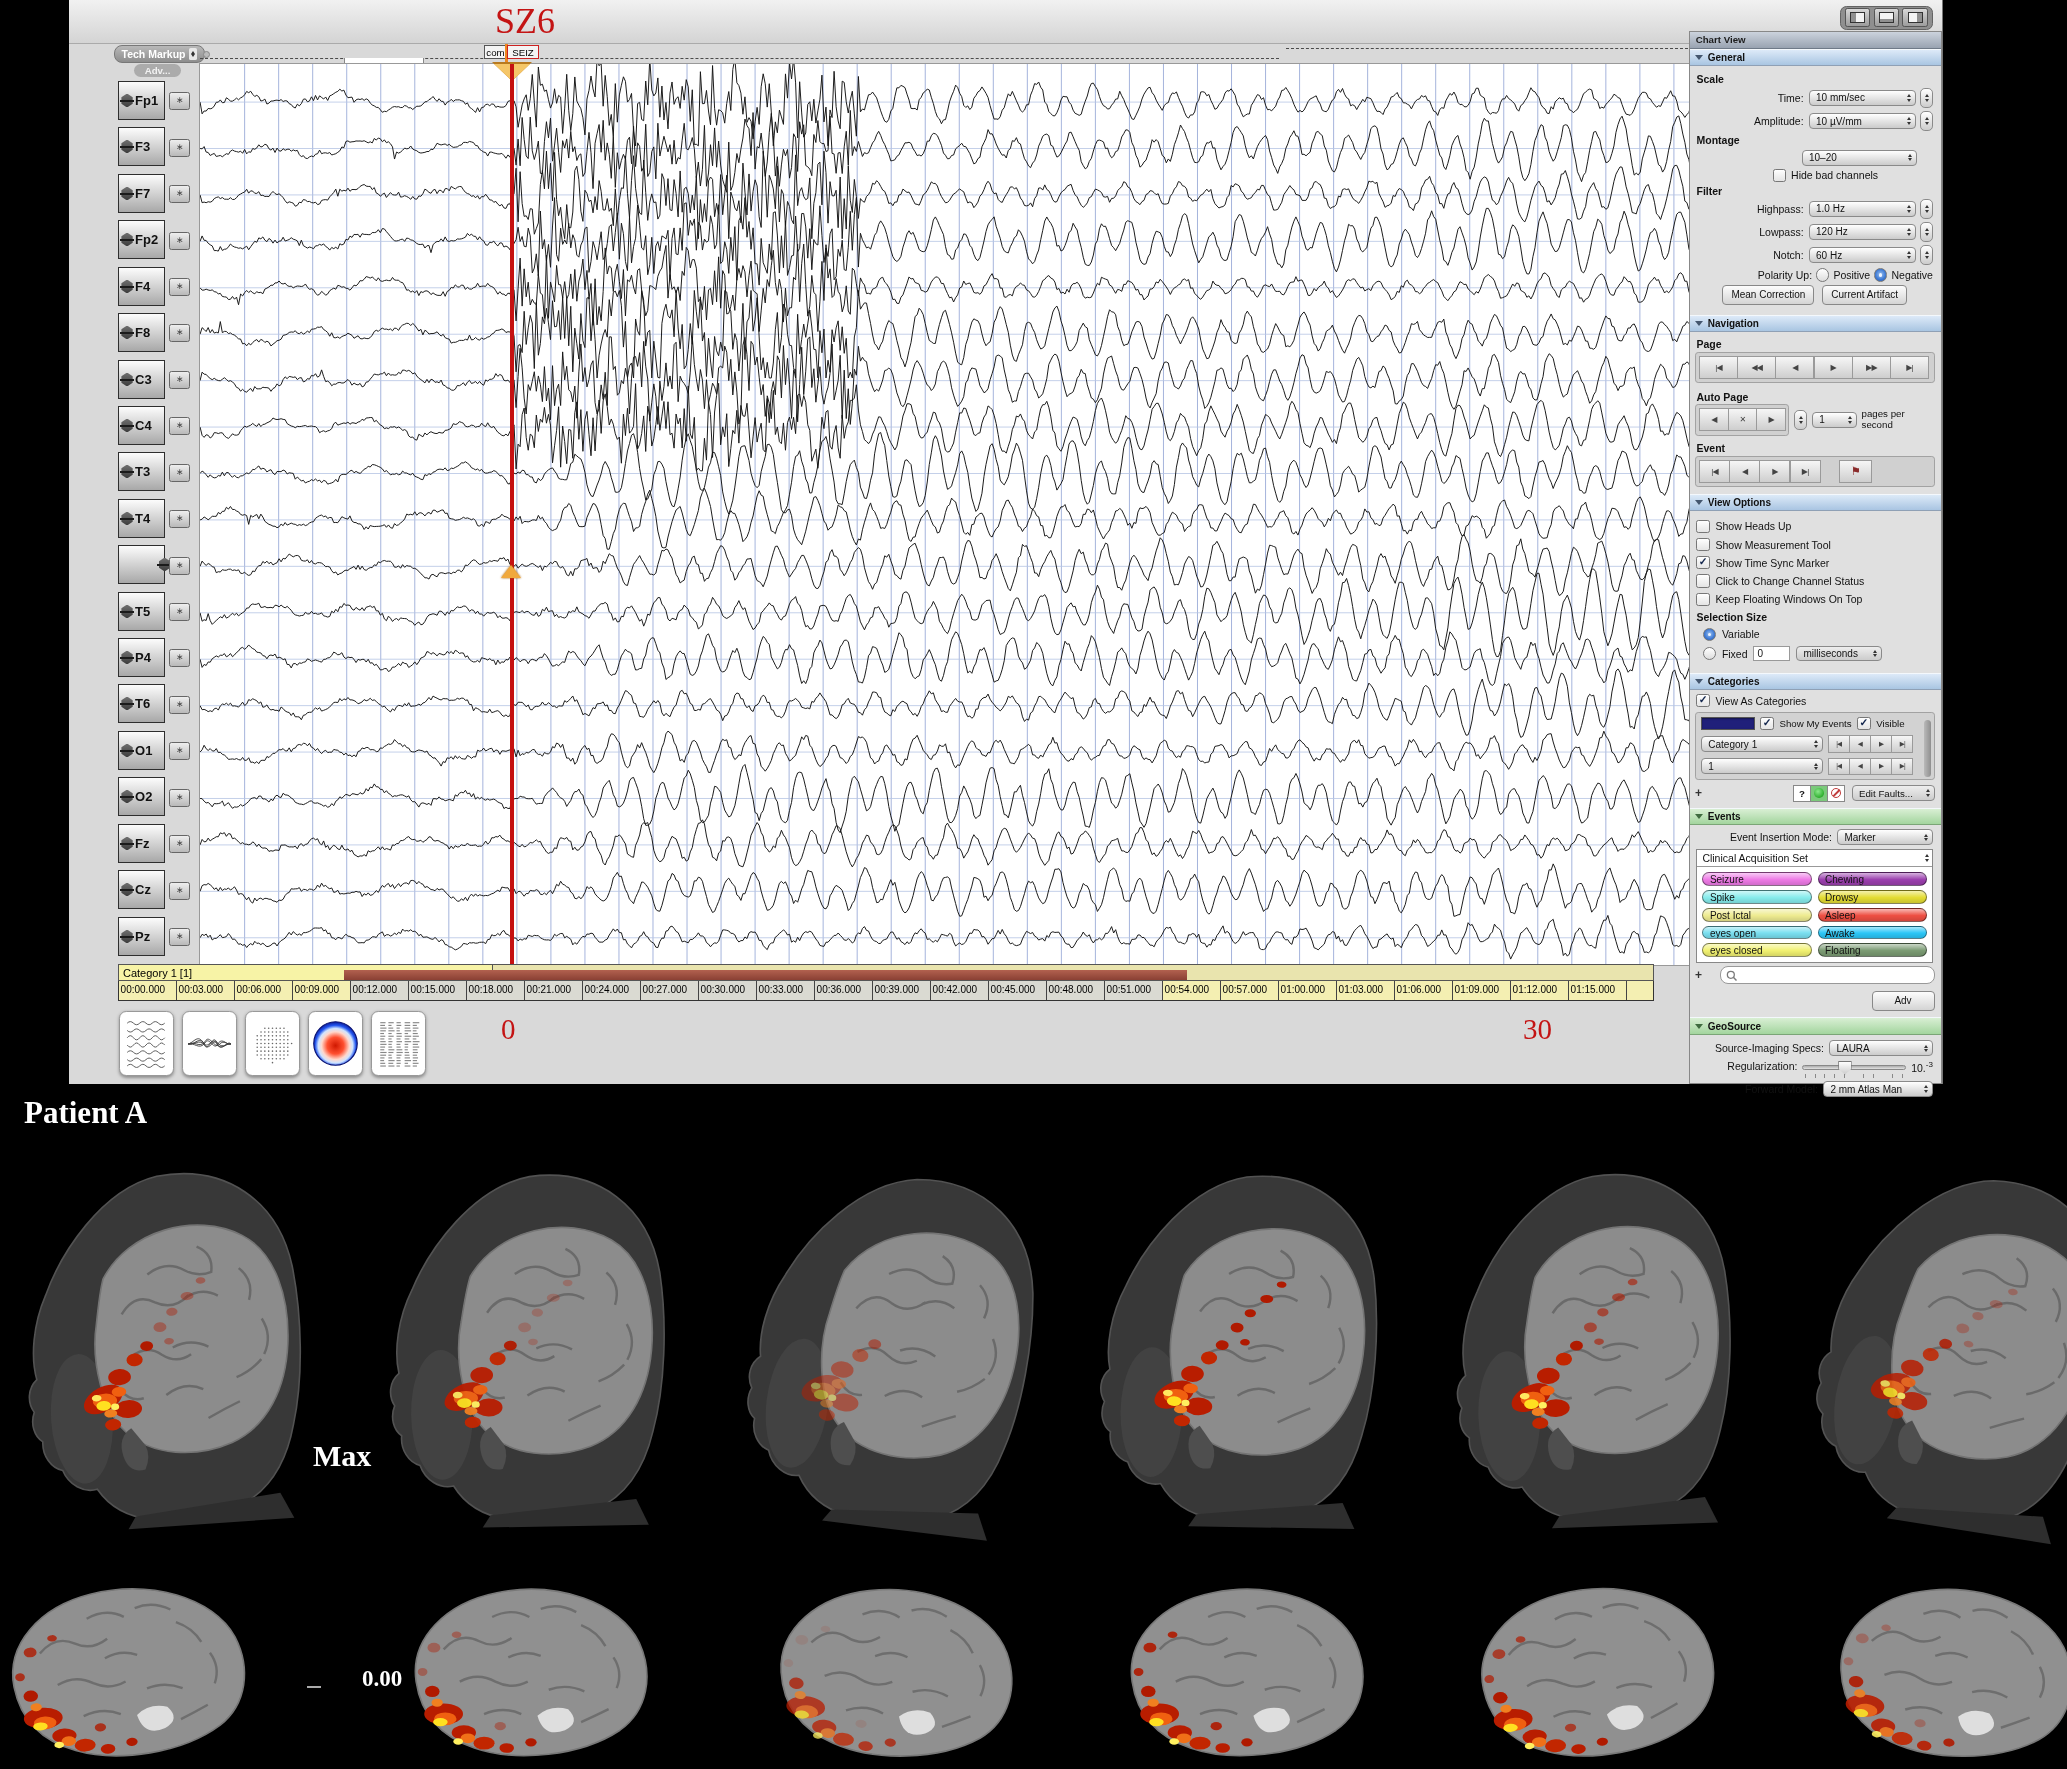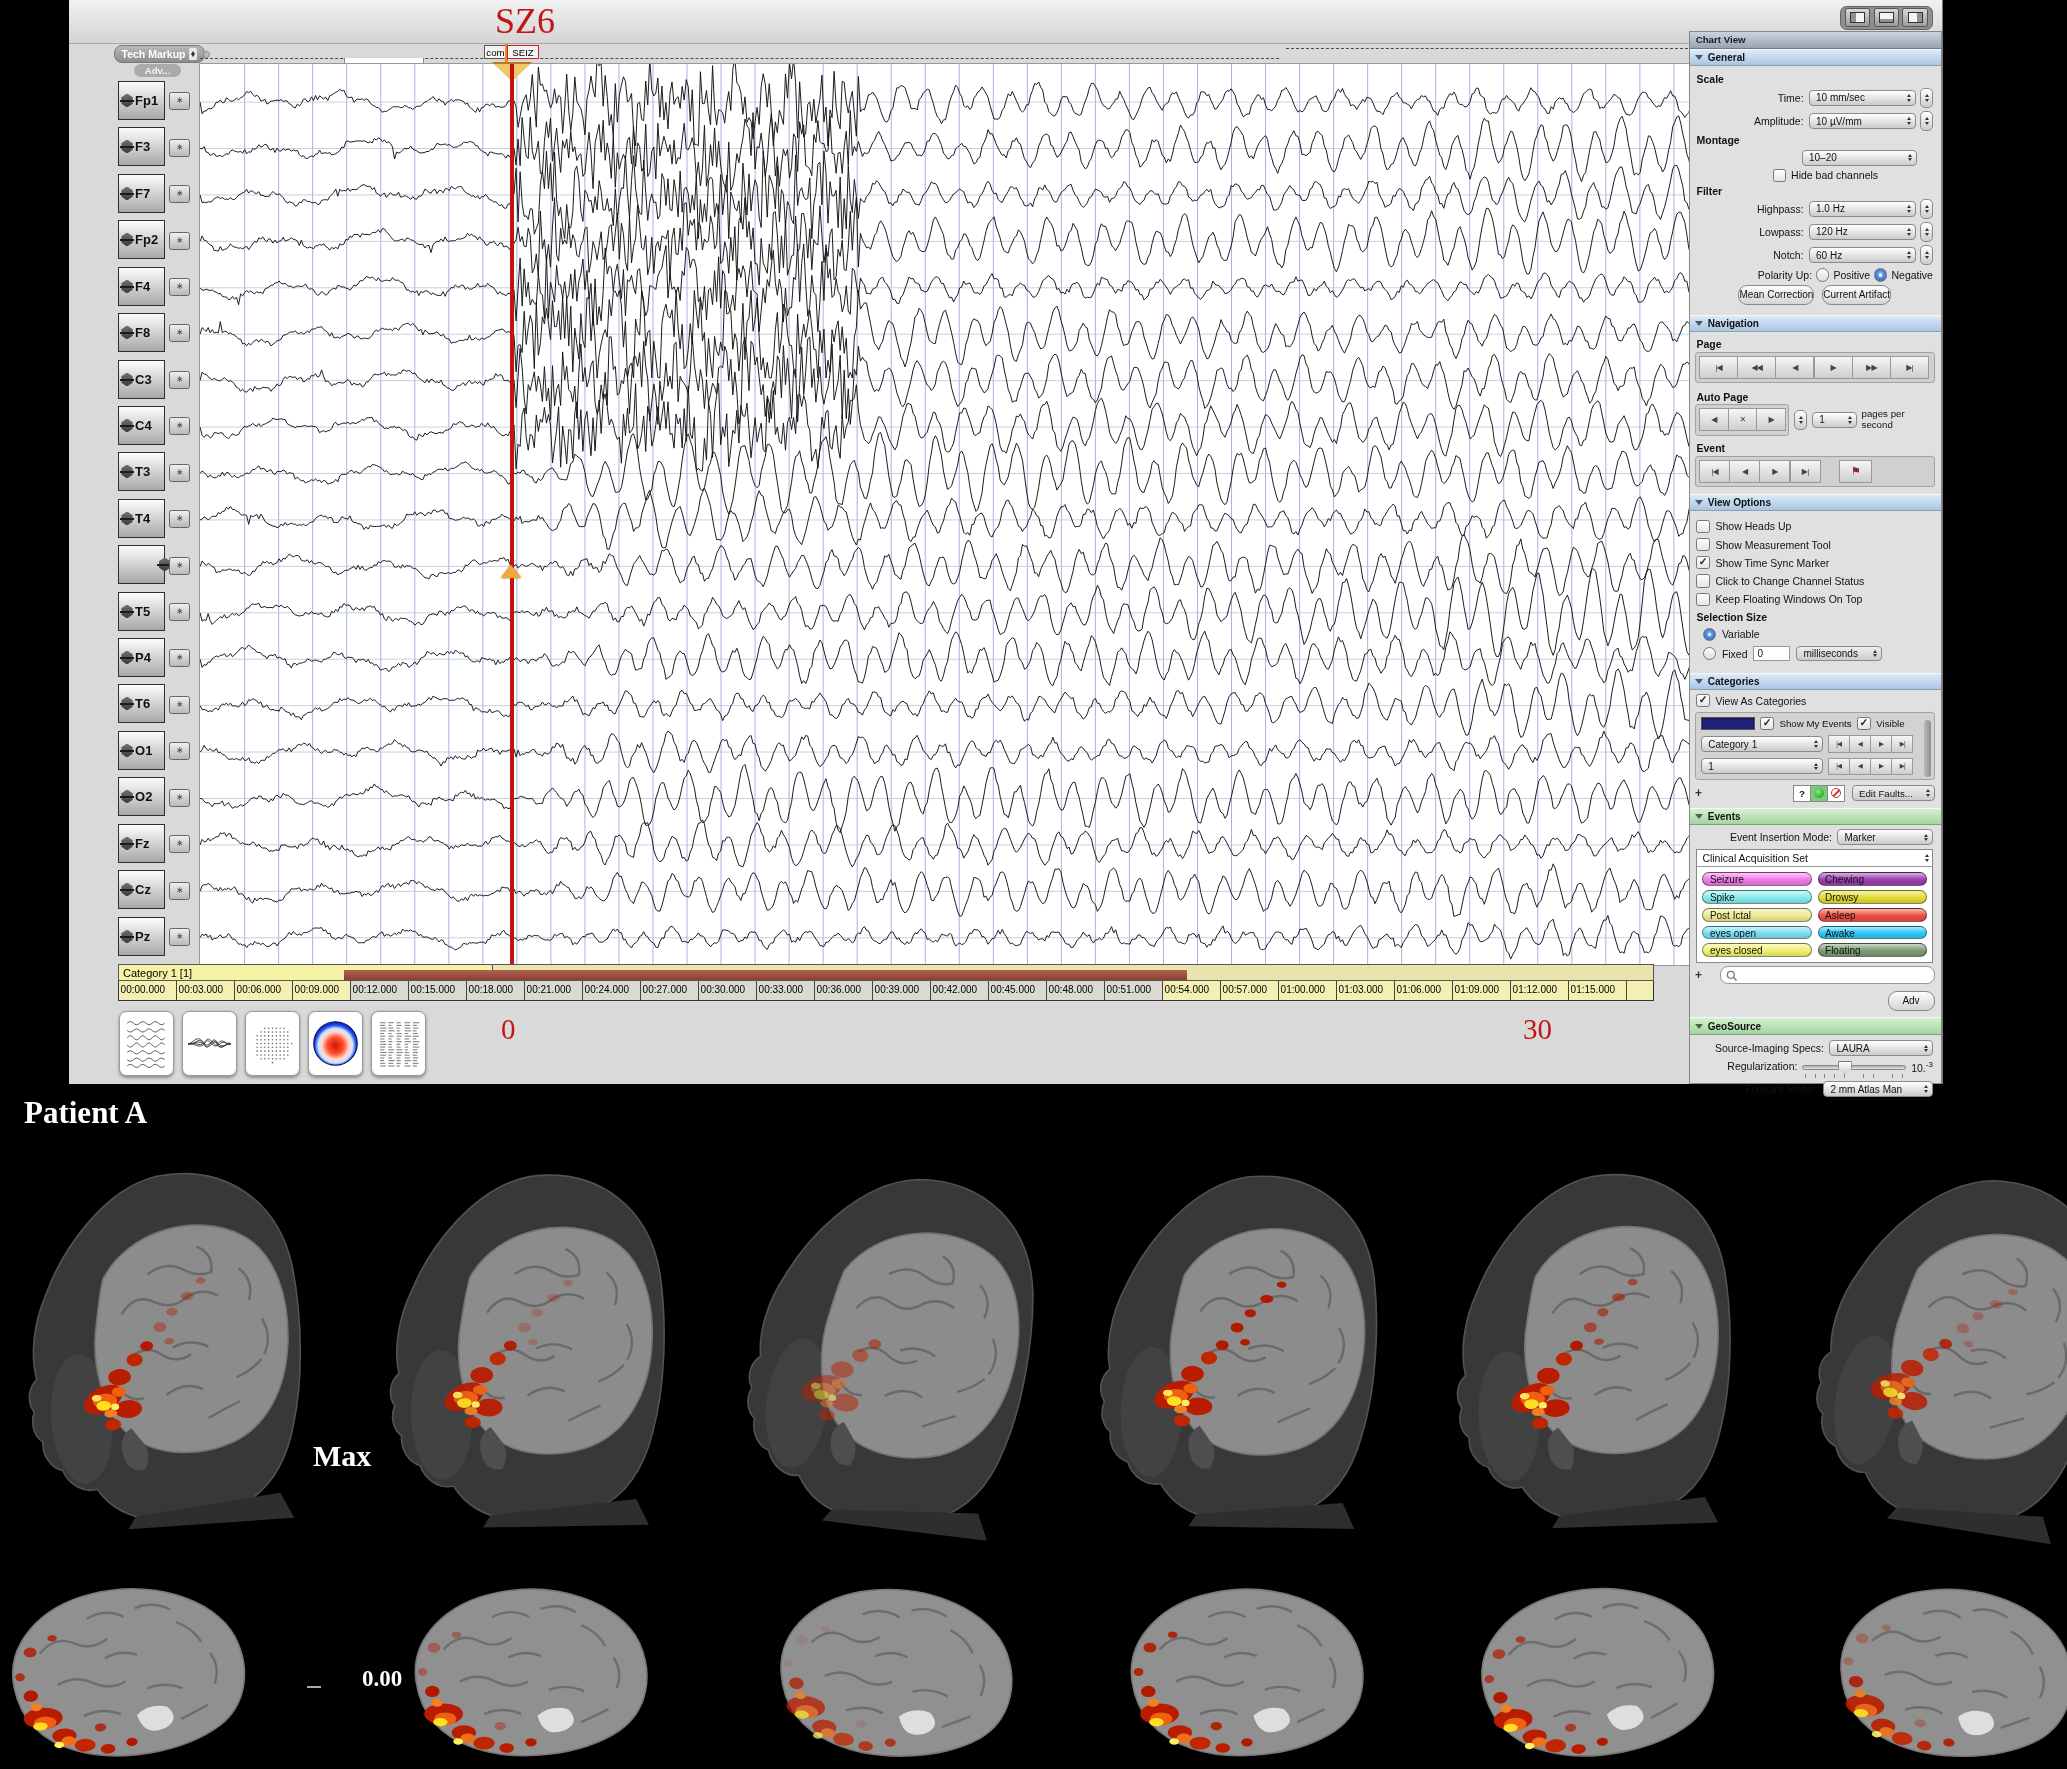--- a/index.html
+++ b/index.html
@@ -100,22 +100,22 @@
   .td{width:0;height:0;border-left:3.2px solid transparent;border-right:3.2px solid transparent;border-top:4px solid #333;}
   .tu.sm{border-left-width:2.4px;border-right-width:2.4px;border-bottom-width:3.2px;}
   .td.sm{border-left-width:2.4px;border-right-width:2.4px;border-top-width:3.2px;}
   .stepper{flex:0 0 10.5px;width:10.5px;height:18px;border:0.8px solid #8a8a8a;border-radius:4.9px;
     background:linear-gradient(#fff,#ccc);display:flex;flex-direction:column;align-items:center;justify-content:center;gap:2.4px;}
   .cb{flex:0 0 11.3px;width:11.3px;height:11.3px;border:0.8px solid #777;border-radius:2.4px;background:linear-gradient(#fff,#e4e4e4);
     font-size:10.5px;font-weight:bold;color:#13264d;line-height:9.7px;text-align:center;}
   .radio{flex:0 0 11.3px;width:11.3px;height:11.3px;border:0.8px solid #777;border-radius:50%;background:linear-gradient(#fff,#ddd);position:relative;}
   .radio.sel{background:radial-gradient(circle at 50% 45%,#9cc2f0 0%,#3c78d4 60%,#2a5cb0 100%);}
   .radio.sel::after{content:"";position:absolute;left:4px;top:4px;width:3.2px;height:3.2px;border-radius:50%;background:#eef4ff;}
-  .pbtn{height:18px;border:0.8px solid #888;border-radius:9px;background:linear-gradient(#fdfdfd,#d4d4d4);
-    font-size:10px;display:inline-flex;align-items:center;justify-content:center;padding:0 0;}
+  .pbtn{height:18px;border:0.8px solid #888;border-radius:4px;background:linear-gradient(#fdfdfd,#d4d4d4);
+    font-size:10px;display:inline-flex;align-items:center;justify-content:center;padding:0 8px;}
   .navgroup{background:#d0d0d0;border:0.8px solid #a2a2a2;border-radius:3.2px;padding:3.2px;display:flex;gap:0;}
   .navbtn{height:21px;background:linear-gradient(#f6f6f6,#cecece);border:0.8px solid #9a9a9a;margin-right:-0.8px;
     display:flex;align-items:center;justify-content:center;font-size:8px;color:#444;letter-spacing:-0.8px;}
   .chkrow{display:flex;align-items:center;gap:5.7px;margin:4.9px 1.6px;}
   .swatch{width:52px;height:11.3px;background:#20207a;border:0.8px solid #555;box-shadow:inset 0 0.8px 1.6px rgba(0,0,0,.5);}
   .grpbox{background:#d2d2d2;border:0.8px solid #a2a2a2;border-radius:3.2px;padding:4px 13px 4px 4.9px;position:relative;}
   .vscroll{position:absolute;right:2.4px;top:6.5px;width:7.3px;height:57px;background:linear-gradient(to right,#b9b9b9,#8f8f8f);border-radius:4px;}
   .tinybtn{width:16px;height:14.6px;background:#fff;border:0.8px solid #777;display:flex;align-items:center;justify-content:center;font-size:9.7px;font-weight:bold;}
   .greendot{width:9.7px;height:9.7px;border-radius:50%;background:radial-gradient(circle at 40% 35%,#8ae88a,#2eaf2e 70%,#1d7f1d);}
   .noentry{position:relative;width:10.5px;height:10.5px;}

